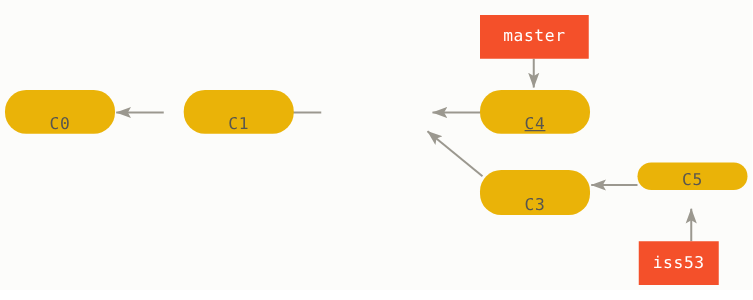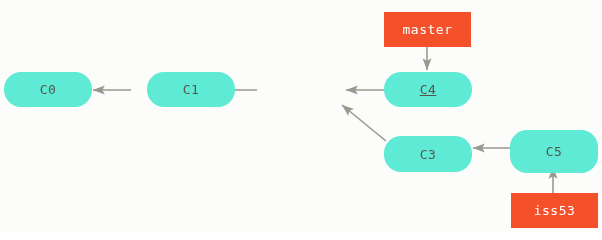--- a/index.html
+++ b/index.html
@@ -13,24 +13,24 @@
     width: 602px;
     height: 232px;
     background: #fcfcfa;
     overflow: hidden;
     font-family: "DejaVu Sans Mono", "Liberation Mono", monospace;
   }
   
   .commit {
     position: absolute;
     box-sizing: border-box;
-    background: #5eead4;
+    background: #eab308;
     border-radius: 17px;
     display: flex;
-    align-items: center;
+    align-items: flex-end;
     justify-content: center;
     color: #58564f;
     font-size: 13px;
     letter-spacing: 0.5px;
     user-select: none;
   }
   
   .branch {
     position: absolute;
     box-sizing: border-box;
@@ -84,24 +84,24 @@
   </div>
   <div class="commit" style="left: 147px; top: 72px; width: 88px; height: 35px;">
     <span>C1</span>
   </div>
   <div class="commit" style="left: 384px; top: 72px; width: 88px; height: 35px; text-decoration: underline;">
     <span>C4</span>
   </div>
   <div class="commit" style="left: 384px; top: 136px; width: 88px; height: 36px;">
     <span>C3</span>
   </div>
-  <div class="commit" style="left: 510px; top: 130px; width: 88px; height: 43px;">
+  <div class="commit" style="left: 510px; top: 130px; width: 88px; height: 22px;">
     <span>C5</span>
   </div>
 
   <div class="branch" style="left: 384px; top: 12px; width: 87px; height: 35px; align-items: center;">
     <span>master</span>
   </div>
-  <div class="branch" style="left: 511px; top: 193px; width: 87px; height: 35px;">
+  <div class="branch" style="left: 511px; top: 193px; width: 64px; height: 35px;">
     <span>iss53</span>
   </div>
 
 </div>
 
 </body></html>

